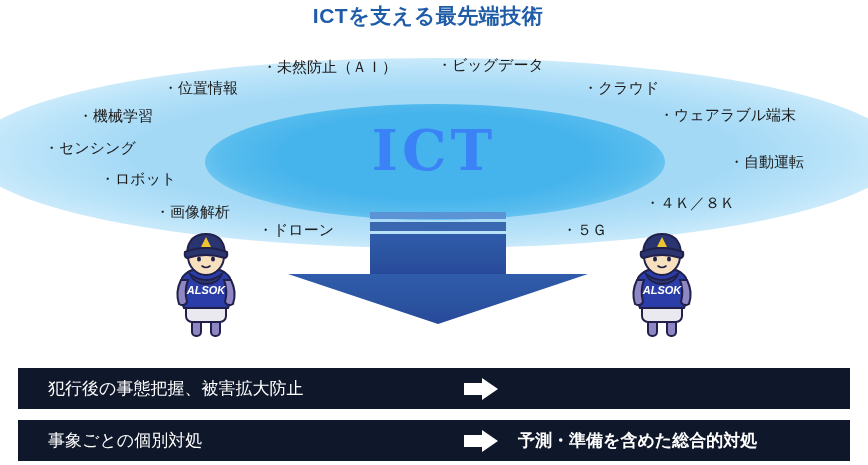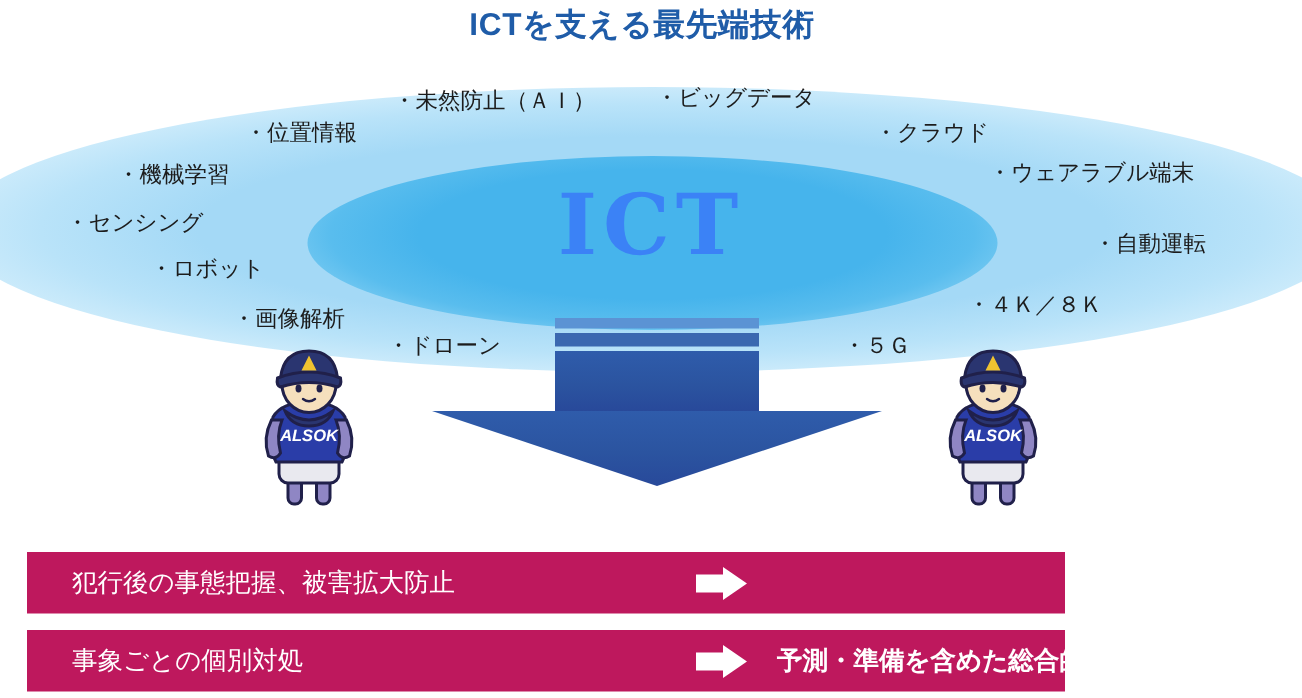--- a/index.html
+++ b/index.html
@@ -117,23 +117,23 @@
     font-weight: bold;
     color: #f47b20;
     letter-spacing: 0.5px;
     white-space: nowrap;
   }
 
   
   .bar {
     position: absolute;
     left: 18px;
-    width: 692px;
+    width: 832px;
     height: 41px;
-    background: #be185d;
+    background: #0f172a;
     display: flex;
     align-items: center;
   }
   #bar-1 { top: 368px; }
   #bar-2 { top: 420px; }
 
   .bar-before {
     position: absolute;
     left: 30px;
     font-size: 17px;

